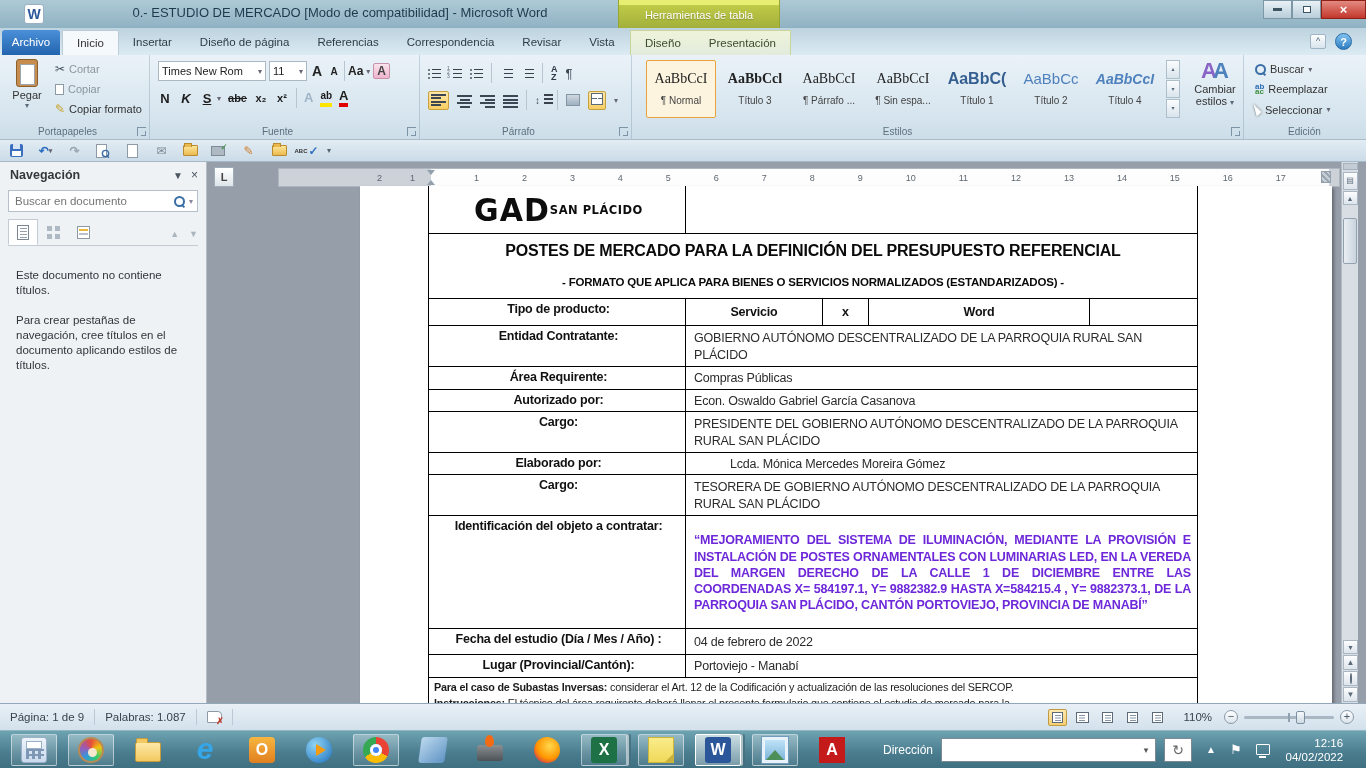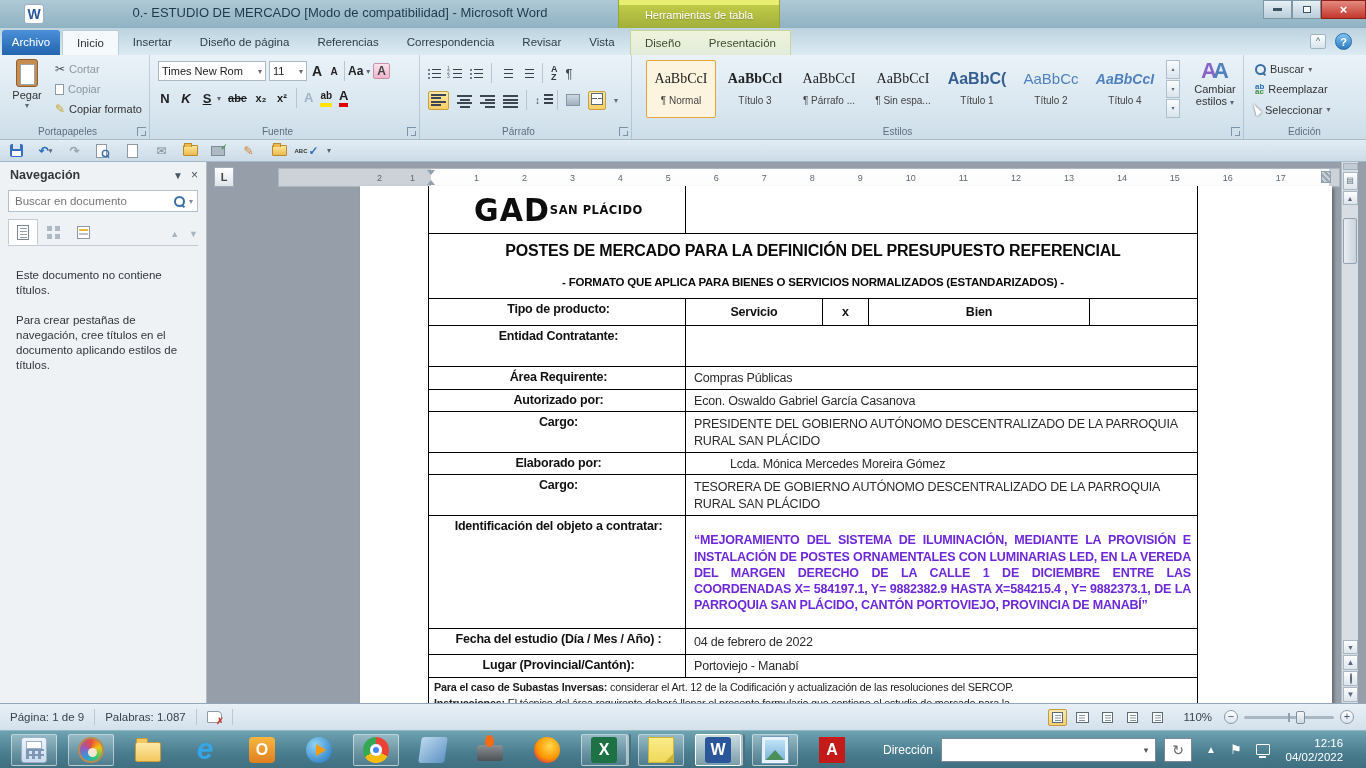--- a/index.html
+++ b/index.html
@@ -559,29 +559,32 @@
             <div class="lcell" style="justify-content:center;">
                 <span>Tipo de producto:</span>
               </div>
             <div class="pcell" style="width:137px;">
                 <span>Servicio</span>
               </div>
             <div class="pcell" style="width:46px;">
                 <span>x</span>
               </div>
             <div class="pcell" style="width:221px;">
-                <span>Bien</span>
+                <span>Word</span>
               </div>
             <div class="vcell">
                 <span></span>
               </div>
           </div>
           <div class="trow" style="height:41px;">
             <div class="lcell">
                 <span>Entidad Contratante:</span>
+              </div>
+            <div class="vcell">
+                <span>GOBIERNO AUTÓNOMO DESCENTRALIZADO DE LA PARROQUIA RURAL SAN PLÁCIDO</span>
               </div>
           </div>
           <div class="trow" style="height:23px;">
             <div class="lcell">
                 <span>Área Requirente:</span>
               </div>
             <div class="vcell">
                 <span>Compras Públicas</span>
               </div>
           </div>

